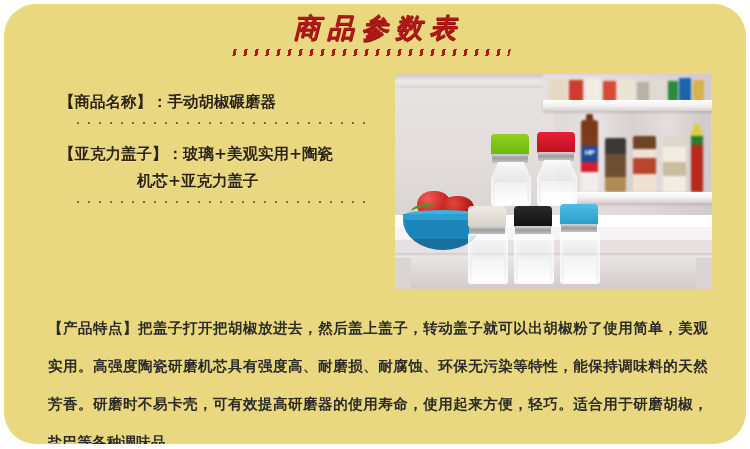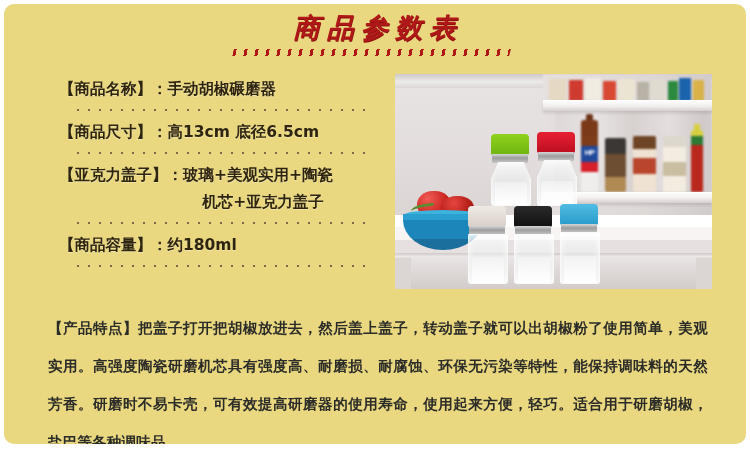--- a/index.html
+++ b/index.html
@@ -14,21 +14,21 @@
     width:750px;height:449px;
     background:#ffffff;
     box-sizing:border-box;
   }
   
   #panel{
     position:absolute;
     left:4px;top:4px;
     width:742px;height:440px;
     background:#e9d880;
-    border-radius:10px;
+    border-radius:32px;
     overflow:hidden;
   }
   
   #title-wrap{
     position:absolute;
     left:0;top:8px;width:742px;
     text-align:center;
   }
   #title{
     display:inline-block;
@@ -53,31 +53,32 @@
     transform:skewX(-14deg);
   }
   
   #specs{
     position:absolute;
     left:55px;top:72px;
     width:330px;
   }
   .spec-row{
     position:relative;
+    margin-top:13px;
   }
   .spec-line{
     color:#2f2410;
     font-family:"DejaVu Sans","Liberation Sans",sans-serif;
     font-weight:bold;
     font-size:15.5px;
     line-height:27px;
     white-space:nowrap;
     text-shadow:0 1px 0 rgba(255,255,240,0.35);
   }
-  .spec-line.indent{ padding-left:78px;text-align:center; }
+  .spec-line.indent{ padding-left:78px; }
   .dots{
     height:9px;
     margin:3px 0 4px 18px;
     width:292px;
     background-image:repeating-linear-gradient(
         to right,
         #7b6a4a 0px,#7b6a4a 2px,
         rgba(0,0,0,0) 2px,rgba(0,0,0,0) 11px);
     background-position:0 3px;
     background-repeat:repeat-x;
@@ -270,35 +271,27 @@
     </div>
     <div id="title-rule"></div>
 
     <div id="specs">
 
       <div class="spec-row">
         <div class="spec-line"><span>【商品名称】</span><span>：</span><span>手动胡椒碾磨器</span></div>
         <div class="dots"></div>
       </div>
 
-      <div class="spec-row">
-        <div class="spec-line"><span>【商品尺寸】</span><span>：</span><span>高13cm 底径6.5cm</span></div>
-        <div class="dots"></div>
-      </div>
 
       <div class="spec-row">
         <div class="spec-line"><span>【亚克力盖子】</span><span>：</span><span>玻璃+美观实用+陶瓷</span></div>
         <div class="spec-line indent">机芯+亚克力盖子</div>
         <div class="dots"></div>
       </div>
 
-      <div class="spec-row">
-        <div class="spec-line"><span>【商品容量】</span><span>：</span><span>约180ml</span></div>
-        <div class="dots"></div>
-      </div>
 
     </div>
 
     <div id="photo">
       <div class="scene">
 
         <div class="wall"></div>
         <div class="crown blur-soft"></div>
 
         <div class="cupboard blur"></div>

